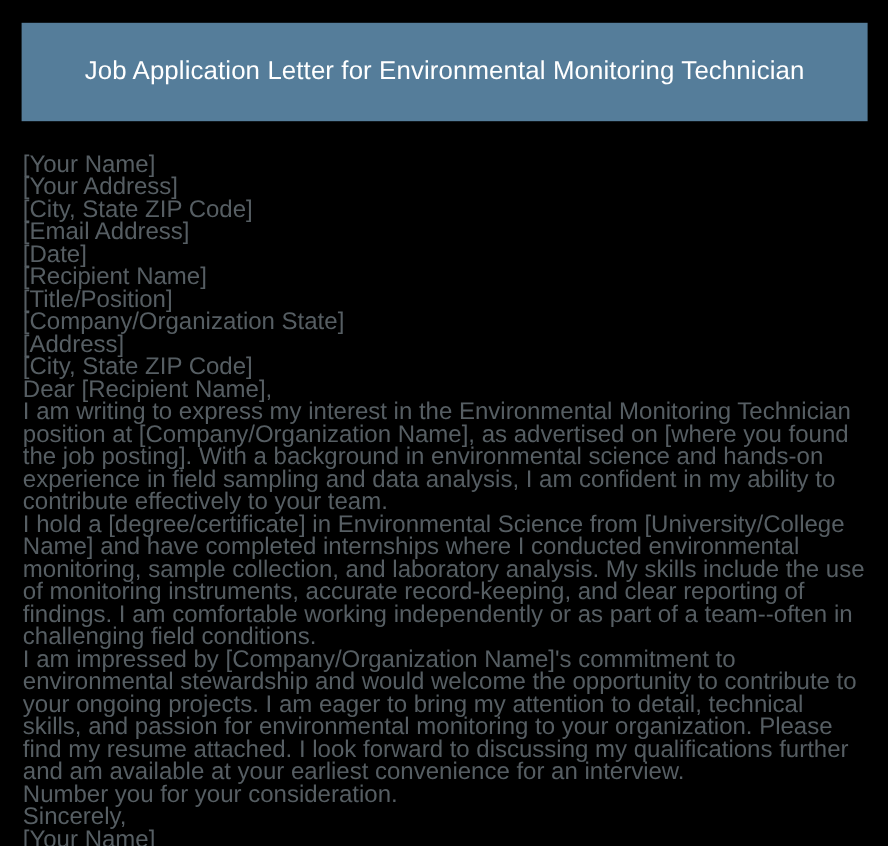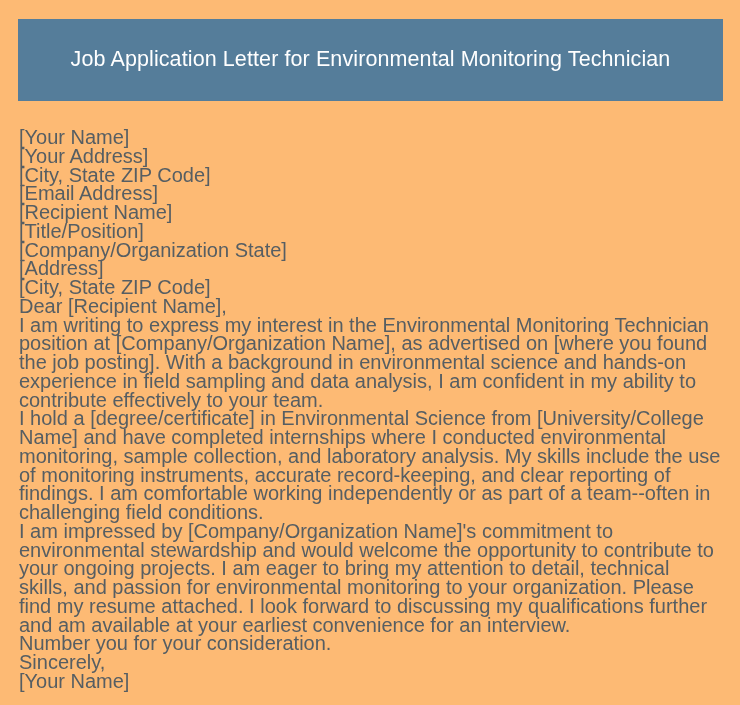--- a/index.html
+++ b/index.html
@@ -59,33 +59,34 @@
   .letter-para {
     display: block;
     margin: 0;
     padding: 0;
     white-space: normal;
   }
 </style>
 </head>
 <body>
 
-<div class="page" style="background: #fdba74;">
+<div class="page" style="background: #000000;">
 
   <div class="doc-header" style="background: rgb(85, 125, 154);">
     <h1 class="doc-title" style="color: rgb(255, 255, 255);">Job Application Letter for Environmental Monitoring Technician</h1>
   </div>
 
   <div class="doc-body" style="color: rgb(86, 94, 99);">
 
     <span class="letter-line">[Your Name]</span>
     <span class="letter-line">[Your Address]</span>
     <span class="letter-line">[City, State ZIP Code]</span>
     <span class="letter-line">[Email Address]</span>
 
+    <span class="letter-line">[Date]</span>
 
     <span class="letter-line">[Recipient Name]</span>
     <span class="letter-line">[Title/Position]</span>
     <span class="letter-line">[Company/Organization State]</span>
     <span class="letter-line">[Address]</span>
     <span class="letter-line">[City, State ZIP Code]</span>
 
     <span class="letter-line">Dear [Recipient Name],</span>
 
     <p class="letter-para">I am writing to express my interest in the Environmental Monitoring Technician position at [Company/Organization Name], as advertised on [where you found the job posting]. With a background in environmental science and hands-on experience in field sampling and data analysis, I am confident in my ability to contribute effectively to your team.</p>

